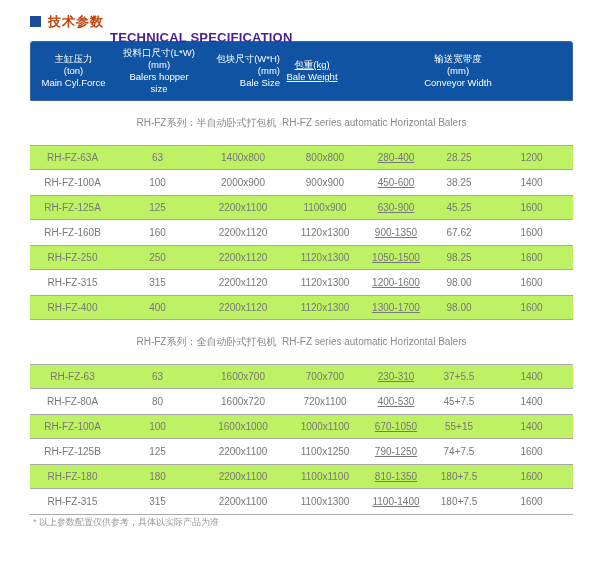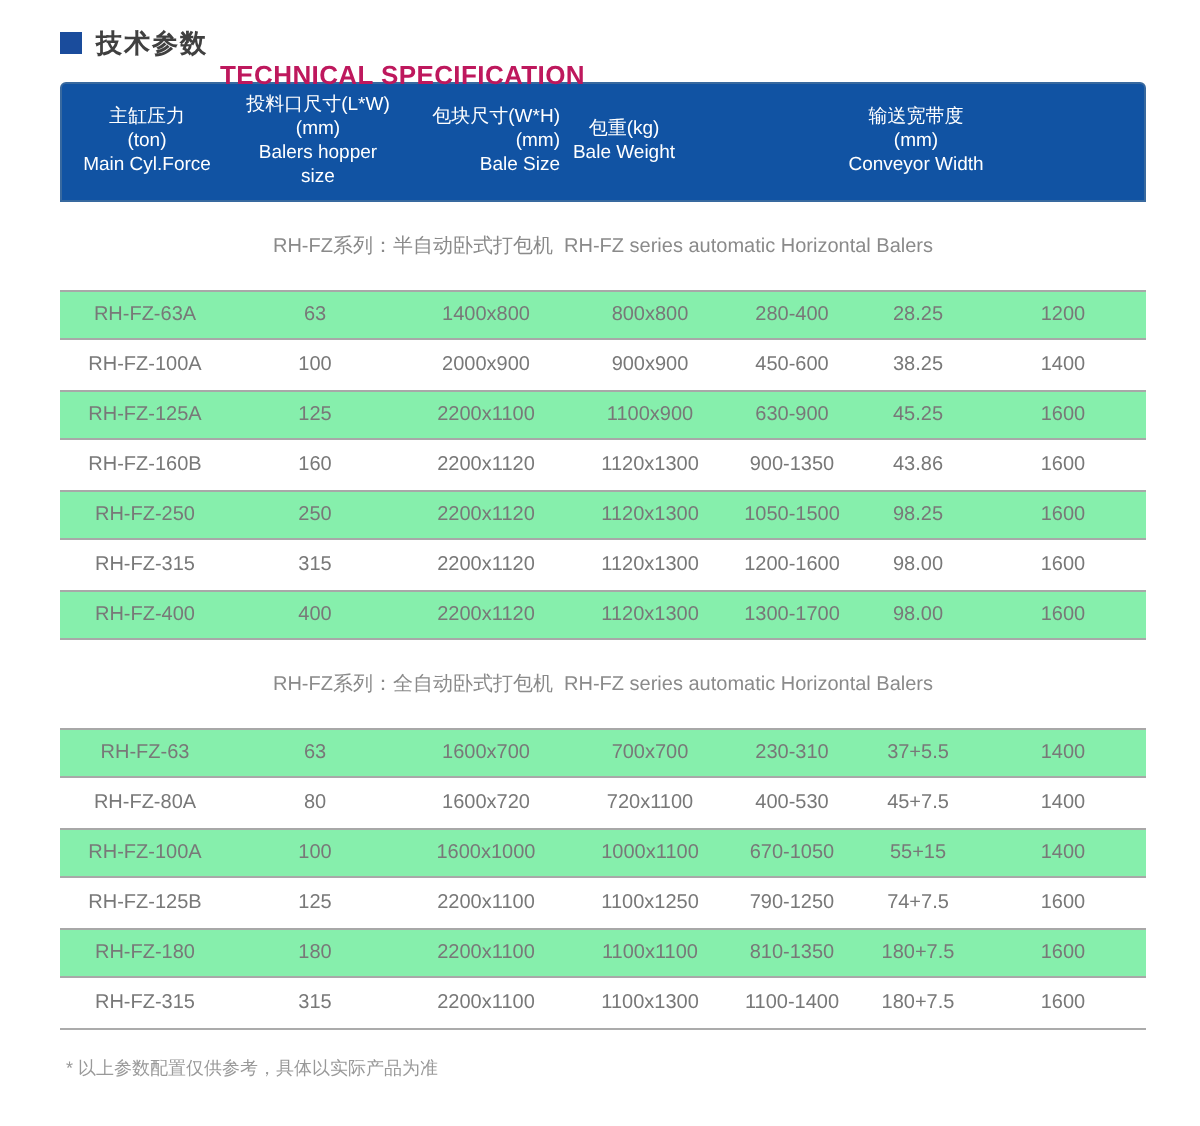--- a/index.html
+++ b/index.html
@@ -6,50 +6,50 @@
   body{
     width:600px;height:563px;background:#ffffff;
     font-family:"Liberation Sans","DejaVu Sans",sans-serif;
     position:relative;overflow:hidden;
   }
   .page{padding:14px 27px 0 30px;}
 
   
   .title-row{display:flex;align-items:center;margin-bottom:12px;height:15px;}
   .title-square{width:11px;height:11px;background:#1A4C9C;margin-right:7px;flex:0 0 auto;}
-  .title-zh{color:#404040;font-weight:bold;font-size:13px;margin-right:6px;letter-spacing:1px;}
-  .title-en{color:#be185d;font-weight:bold;font-size:13px;letter-spacing:0.2px;margin-top:31px;}
+  .title-zh{color:#c2410c;font-weight:bold;font-size:13px;margin-right:6px;letter-spacing:1px;}
+  .title-en{color:#4c1d95;font-weight:bold;font-size:13px;letter-spacing:0.2px;margin-top:31px;}
 
   
   .spec-table{width:543px;border-bottom:1px solid #ABABAB;}
   .thead{
     display:flex;height:60px;background:#1153A3;color:#ffffff;
     border:1px solid #38699F;border-radius:3px 3px 0 0;box-sizing:border-box;
   }
   .th{
     display:flex;flex-direction:column;justify-content:center;
     text-align:center;font-size:9.5px;line-height:12px;height:100%;
     box-sizing:border-box;
   }
   .section-label{
     height:44px;display:flex;align-items:center;justify-content:center;
     color:#8A8A8A;font-size:10px;white-space:pre;
   }
   .row{display:flex;height:25px;align-items:center;box-sizing:border-box;}
   .row.shaded{
-    background:#86efac;
+    background:#bef264;
     border-top:1px solid #A8A8A8;border-bottom:1px solid #A8A8A8;
   }
   .cell{text-align:center;font-size:10px;color:#787878;}
 
   
   .c0{width:85px;} .c1{width:85px;} .c2{width:86px;} .c3{width:78px;align-items:flex-end;}
-  .c4{width:64px;} .c5{width:62px;} .c6{width:83px;flex:1;}
-
-  .footnote{margin-top:13px;padding-left:3px;font-size:9px;color:#999999;}
+  .c4{width:64px;text-decoration:underline;} .c5{width:62px;} .c6{width:83px;flex:1;}
+
+  .footnote{margin-top:1px;padding-left:3px;font-size:9px;color:#999999;}
 </style>
 </head>
 <body>
 
 <div class="page">
 
   <div class="title-row">
     <span class="title-square"></span>
     <span class="title-zh">技术参数</span>
     <span class="title-en">TECHNICAL SPECIFICATION</span>
@@ -111,21 +111,21 @@
           <div class="cell c4">630-900</div>
           <div class="cell c5">45.25</div>
           <div class="cell c6">1600</div>
         </div>
         <div class="row">
           <div class="cell c0">RH-FZ-160B</div>
           <div class="cell c1">160</div>
           <div class="cell c2">2200x1120</div>
           <div class="cell c3">1120x1300</div>
           <div class="cell c4">900-1350</div>
-          <div class="cell c5">43.86</div>
+          <div class="cell c5">67.62</div>
           <div class="cell c6">1600</div>
         </div>
         <div class="row shaded">
           <div class="cell c0">RH-FZ-250</div>
           <div class="cell c1">250</div>
           <div class="cell c2">2200x1120</div>
           <div class="cell c3">1120x1300</div>
           <div class="cell c4">1050-1500</div>
           <div class="cell c5">98.25</div>
           <div class="cell c6">1600</div>

